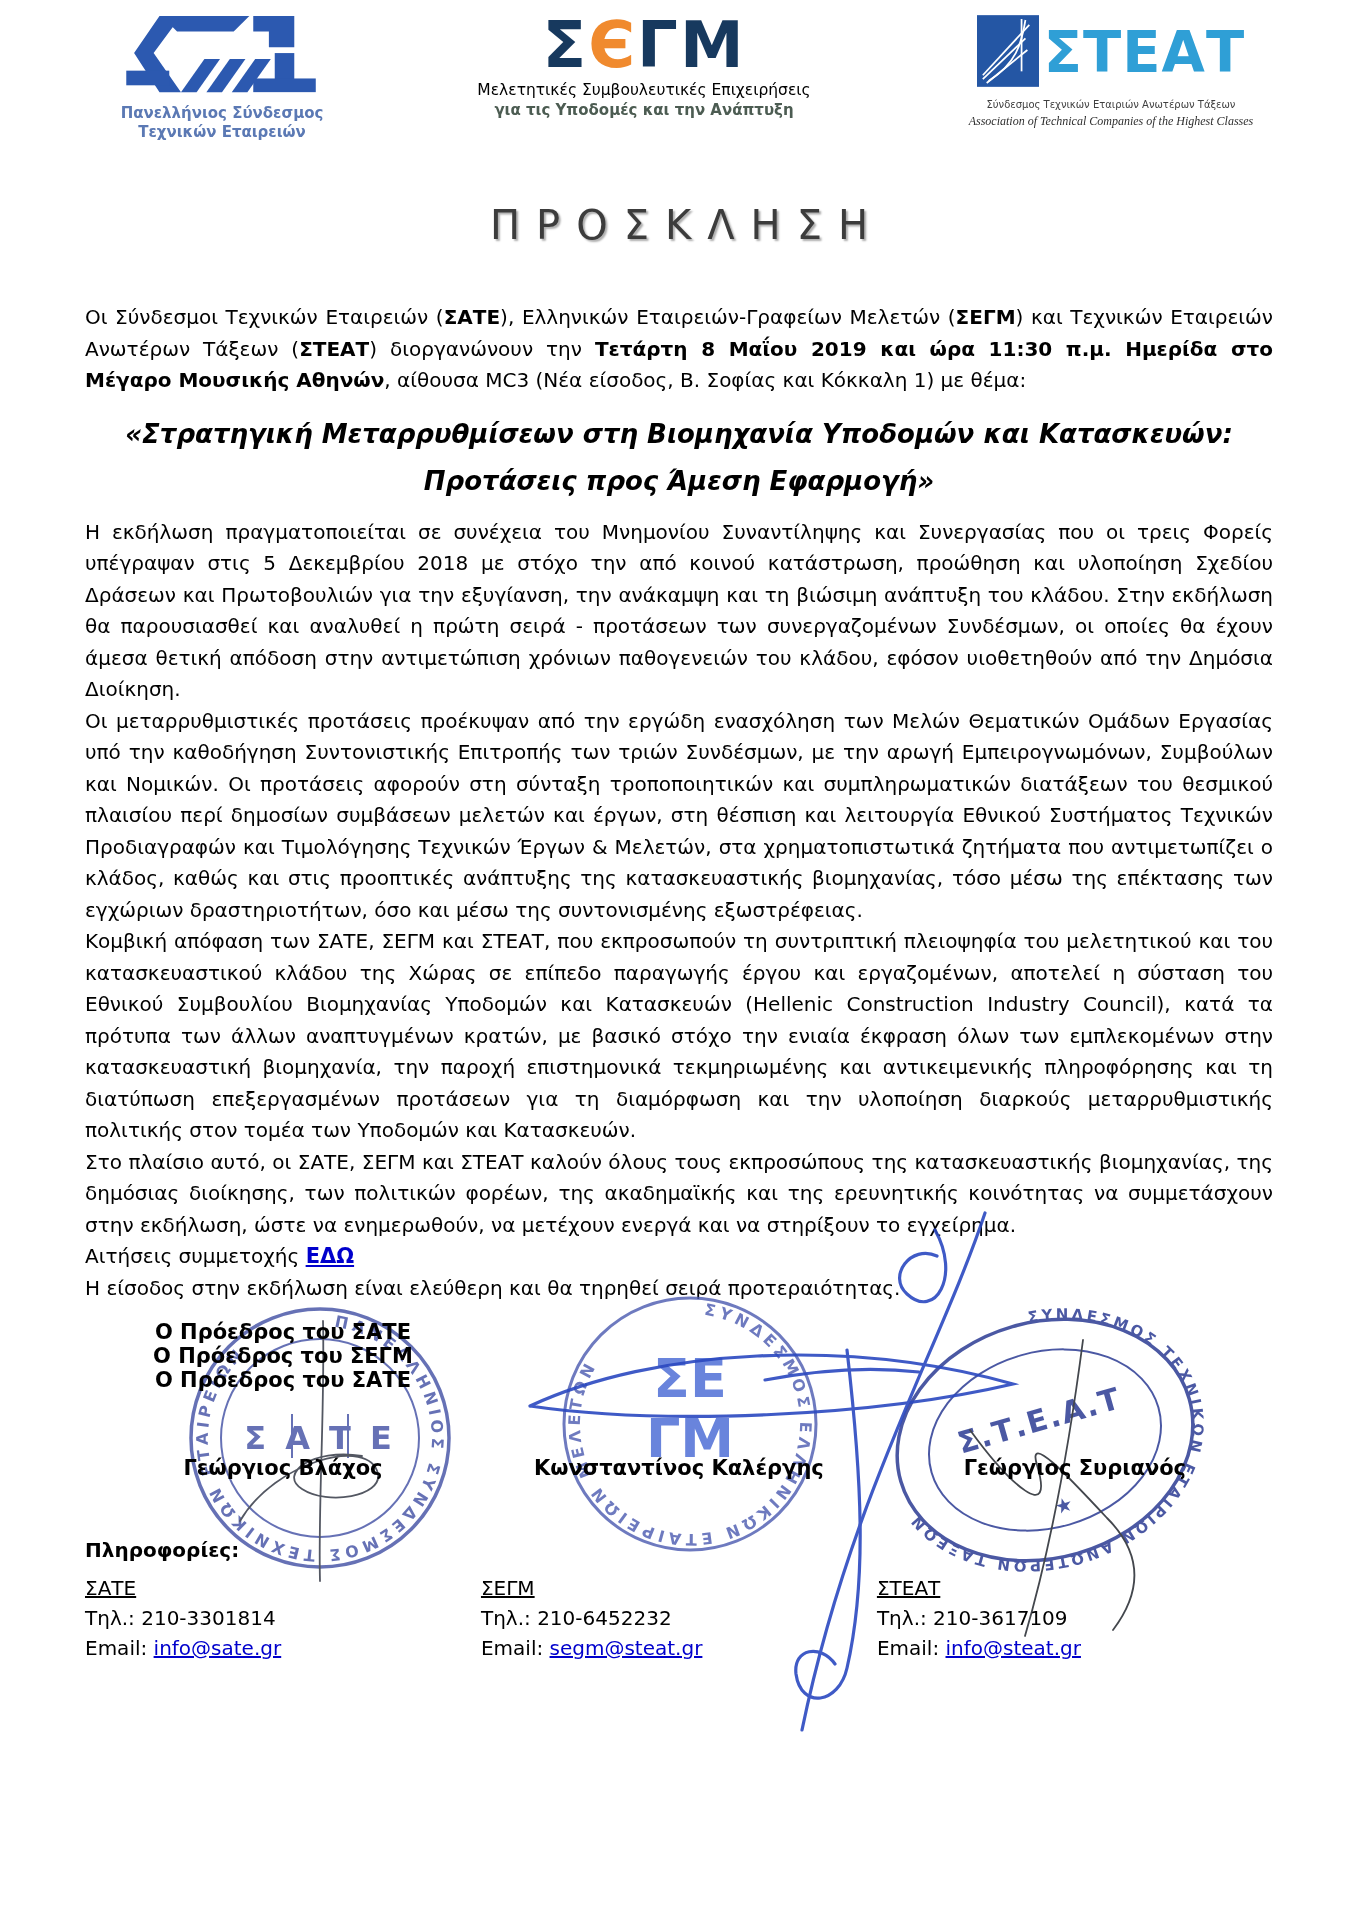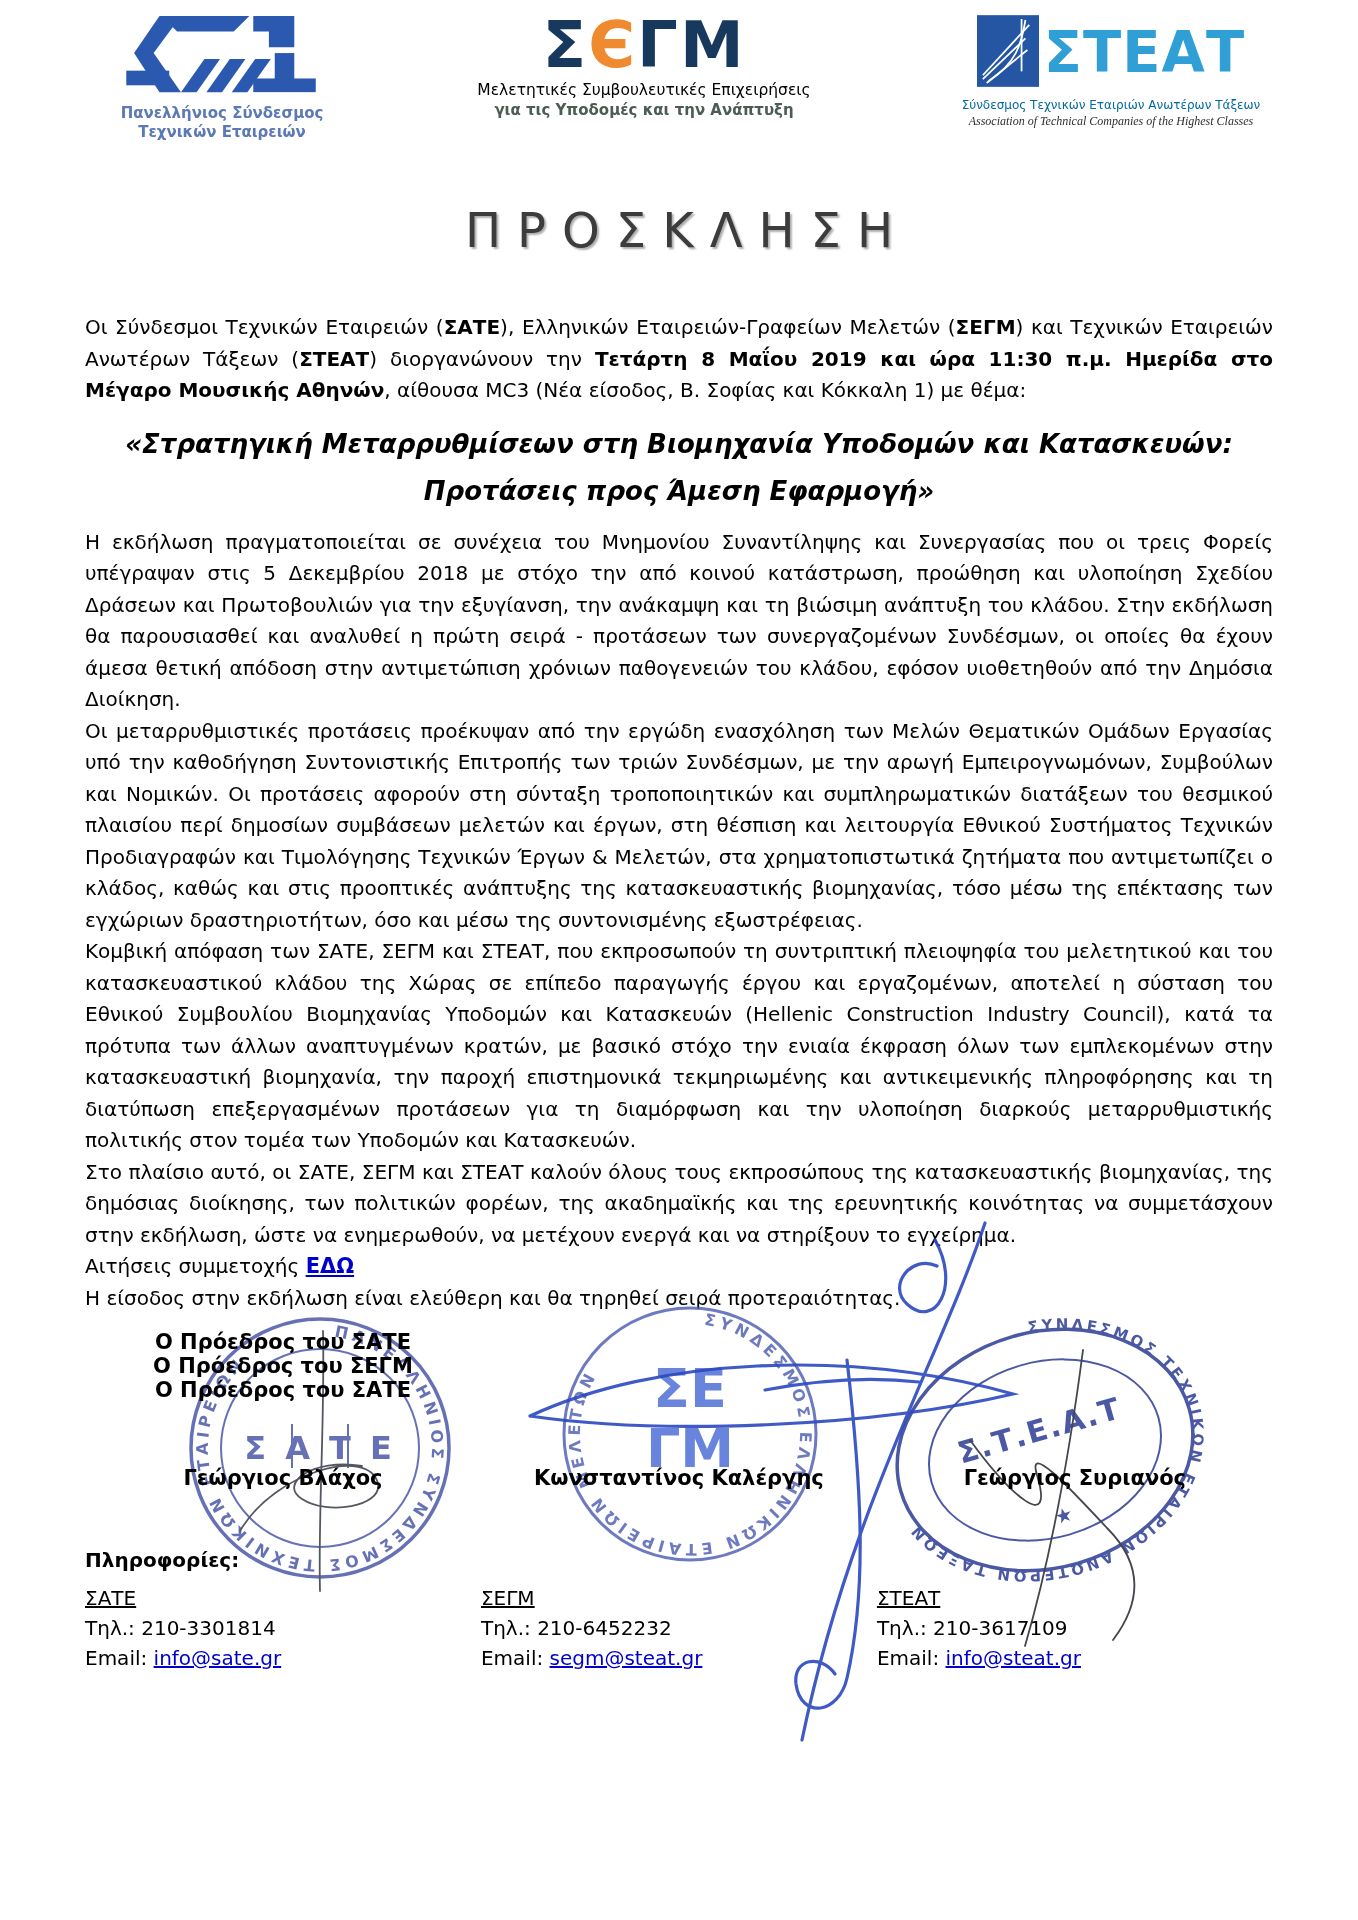--- a/index.html
+++ b/index.html
@@ -16,26 +16,26 @@
   .sate-caption{color:#5b79b4;font-size:15px;line-height:19px;font-weight:bold;margin-top:2px;}
   .logo-segm{margin-top:0;}
   .segm-word{font-size:64px;line-height:62px;font-weight:bold;letter-spacing:2px;}
   .segm-sigma,.segm-gm{color:#17395e;}
   .segm-e{color:#f08a2e;}
   .segm-caption1{color:#000000;font-size:15.5px;font-weight:normal;line-height:21px;margin-top:4px;}
   .segm-caption2{color:#4c5c52;font-size:15px;font-weight:bold;line-height:19px;}
   .logo-steat{width:312px;}
   .steat-top{display:flex;align-items:center;justify-content:center;gap:5px;height:78px;}
   .steat-word{font-size:56px;font-weight:bold;color:#2f9fd6;letter-spacing:1px;line-height:70px;}
-  .steat-caption1{font-size:12px;color:#0369a1;line-height:18px;margin-top:4px;}
+  .steat-caption1{font-size:10px;color:#404040;line-height:18px;margin-top:4px;}
   .steat-caption2{font-size:12px;font-style:italic;color:#2e2e2e;font-family:"Liberation Serif","DejaVu Serif",serif;line-height:15px;}
 
   
   .title{
-    text-align:center;margin-top:56px;font-size:48px;letter-spacing:16px;text-indent:16px;
+    text-align:center;margin-top:56px;font-size:40px;letter-spacing:16px;text-indent:16px;
     color:#3c3c3c;text-shadow:2px 2px 2px #aeaeae;font-weight:normal;
   }
   .para{font-size:20px;line-height:31.5px;text-align:justify;margin:0;}
   .intro{margin-top:54px;}
   .subject{
     text-align:center;font-weight:bold;font-style:italic;font-size:26px;line-height:47px;margin-top:14px;
   }
   .body-block{margin-top:12px;}
   a.link{color:#0000cc;text-decoration:underline;cursor:pointer;text-align:center;}
   .edo-link{font-weight:bold;font-size:21px;}

